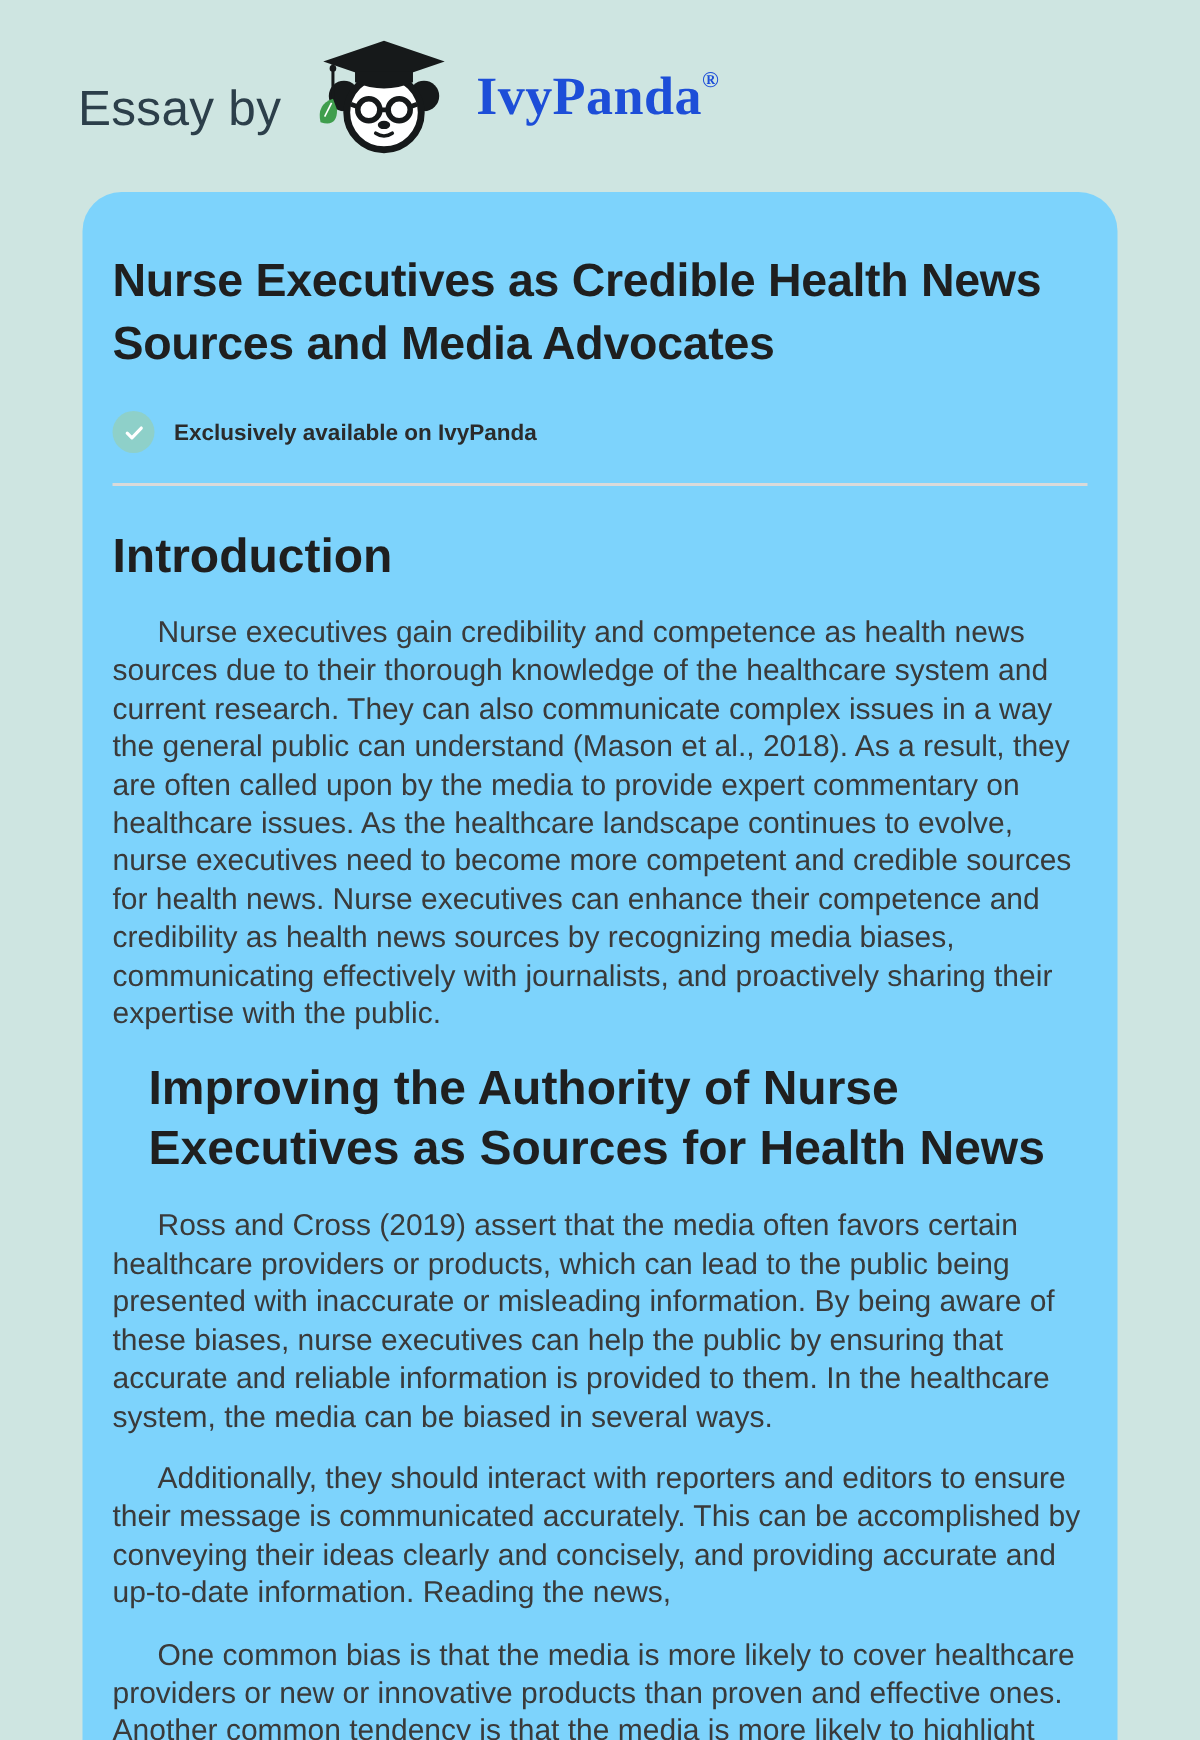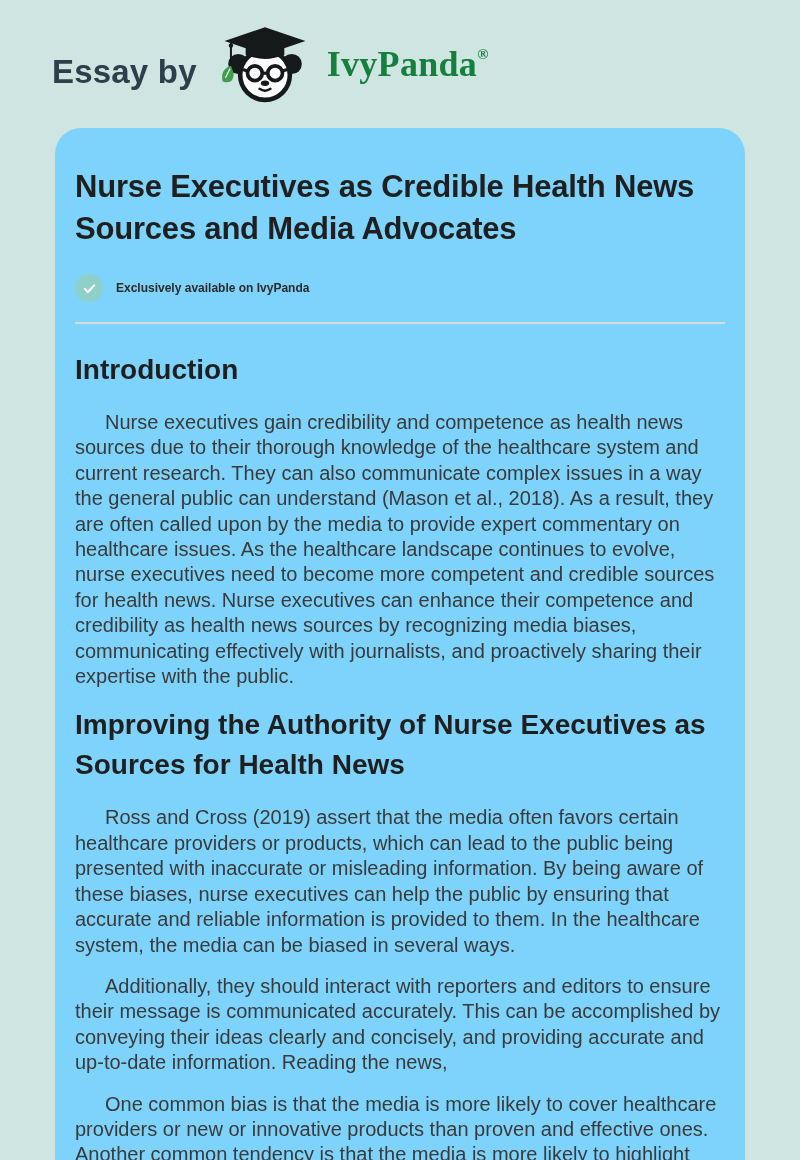--- a/index.html
+++ b/index.html
@@ -18,37 +18,37 @@
     height: 128px;
     display: flex;
     align-items: center;
     padding-left: 52px;
     box-sizing: border-box;
     gap: 16px;
   }
   .essay-by {
     font-size: 33px;
     color: #2c3f4a;
-    font-weight: 700;
+    font-weight: 400;
     letter-spacing: 0.2px;
     margin-top: 16px;
   }
   .logo-wrap {
     width: 92px;
     height: 78px;
     display: flex;
     align-items: center;
     justify-content: center;
     margin-left: 6px;
   }
   .brand {
     font-family: "Liberation Serif", serif;
     font-weight: 700;
     font-size: 36px;
-    color: #15803d;
+    color: #1d4ed8;
     letter-spacing: 0.3px;
     display: flex;
     align-items: flex-start;
   }
   .brand sup {
     font-size: 15px;
     line-height: 1;
     margin-top: 4px;
   }
   
@@ -83,38 +83,39 @@
     display: flex;
     align-items: center;
     justify-content: center;
     flex: none;
   }
   .check-circle svg {
     width: 15px;
     height: 15px;
   }
   .badge-label {
-    font-size: 12px;
+    font-size: 15px;
     font-weight: 700;
     color: #2b2b2b;
   }
   .divider {
     border: none;
     border-top: 2px solid #dadada;
     margin: 0 0 26px;
   }
   .card h2 {
     margin: 0 0 20px;
-    font-size: 28px;
+    font-size: 32px;
     line-height: 40px;
     font-weight: 700;
     color: #1f1f1f;
   }
   .card h2.spaced {
     margin-top: 14px;
+    margin-left: 24px;
   }
   .card p {
     margin: 0 0 16px;
     font-size: 20px;
     line-height: 25.4px;
     color: #3a3a3a;
     text-indent: 30px;
   }
 </style>
 </head>

